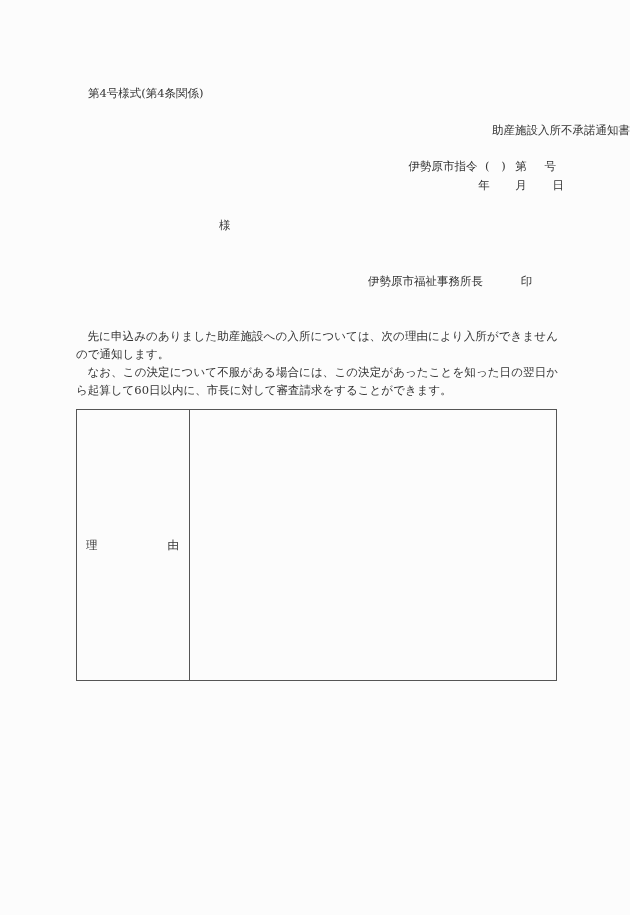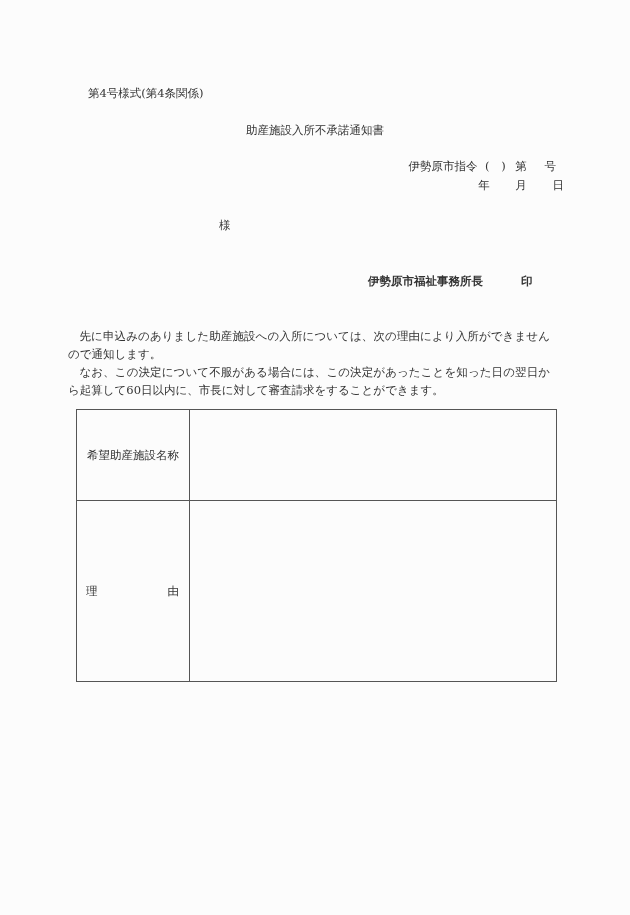--- a/index.html
+++ b/index.html
@@ -12,31 +12,31 @@
       background: #fcfcfc;
       position: relative;
       overflow: hidden;
       font-family: "DejaVu Serif", "Liberation Serif", serif;
       color: #333333;
     }
     .abs { position: absolute; white-space: nowrap; }
     .t13 { font-size: 11.5px; line-height: 14px; }
 
     #form-number { left: 76px; top: 86px; margin-left: 12px; }
-    #doc-title { left: 0; width: 630px; top: 123px; text-align: center; }
+    #doc-title { left: 0; width: 630px; top: 123px; text-align: right; }
     #doc-number-line { right: 74px; top: 159px; }
     #doc-number-line span { display: inline-block; margin-left: 9px; }
     #date-line { right: 66px; top: 178px; }
     #addressee { left: 219px; top: 218px; }
-    #sender-line { left: 368px; top: 274px; font-weight: bold; }
+    #sender-line { left: 368px; top: 274px; }
     #sender-line .seal { margin-left: 34px; }
 
     .para {
       position: absolute;
-      left: 68px;
+      left: 76px;
       width: 482px;
       font-size: 11.5px;
       line-height: 18px;
       white-space: normal;
       text-align: justify;
     }
     #para-1 { top: 327px; text-indent: 11.5px; }
     #para-2 { top: 363px; text-indent: 11.5px; }
 
     #info-table {
@@ -93,24 +93,20 @@
   <span>伊勢原市福祉事務所長</span>
   <span class="seal">印</span>
 </div>
 
 <div id="para-1" class="para">先に申込みのありました助産施設への入所については、次の理由により入所ができませんので通知します。</div>
 
 <div id="para-2" class="para">なお、この決定について不服がある場合には、この決定があったことを知った日の翌日から起算して60日以内に、市長に対して審査請求をすることができます。</div>
 
 <table id="info-table">
   <tbody>
-      <tr id="row-facility">
-    <td class="label">希望助産施設名称</td>
-    <td></td>
-  </tr>
   <tr id="row-reason">
     <td class="label">
       <div class="spread">
         <span>理</span>
         <span>由</span>
       </div>
     </td>
     <td></td>
   </tr>
 </tbody>

